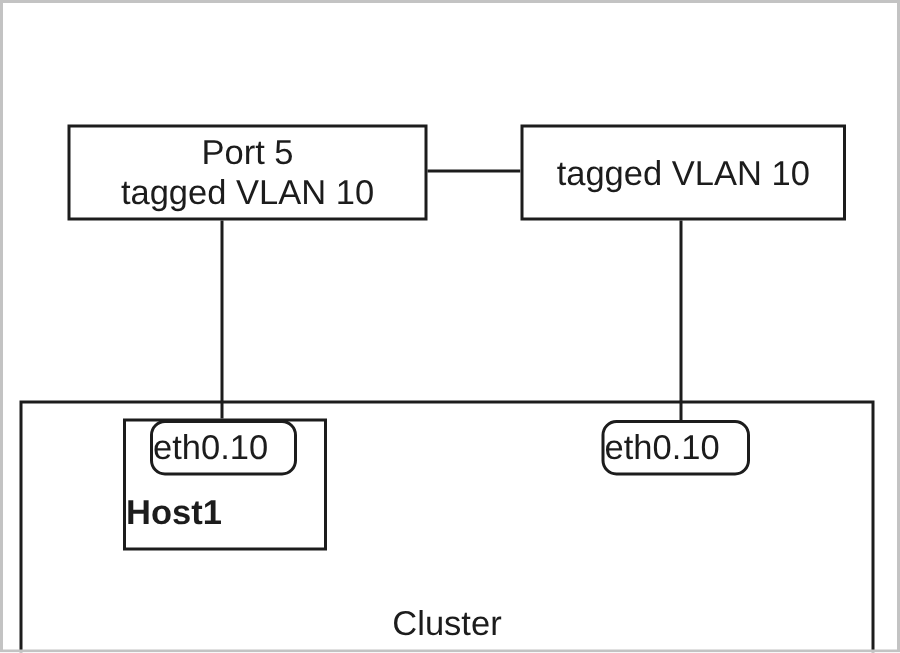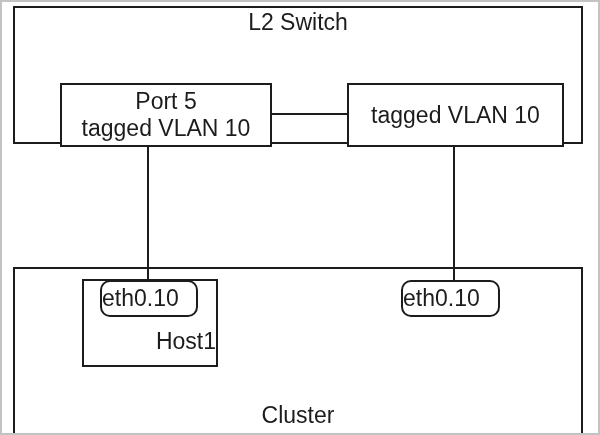--- a/index.html
+++ b/index.html
@@ -42,53 +42,51 @@
     position: absolute; bottom: 12px; left: 0; width: 100%;
     text-align: center;
   }
   
   .port-box {
     top: 83px; height: 64px; z-index: 3;
     display: flex; flex-direction: column;
     align-items: center; justify-content: center;
     text-align: center;
   }
-  .port5-box  { left: 60px;  width: 212px; }
+  .port5-box  { left: 45px;  width: 240px; }
   .port12-box { left: 347px; width: 217px; }
   
   .trunk-line { left: 255px; top: 113px; width: 92px; height: 2px; z-index: 2; }
   
   .link-line { top: 146px; width: 2px; height: 136px; z-index: 2; }
   .link-host1 { left: 147px; }
   .link-host2 { left: 453px; }
   
   .host-box { top: 279px; height: 88px; z-index: 3; }
   .host1-box { left: 82px;  width: 136px; }
   .host2-box { left: 383px; width: 137px; }
   .host-label {
     position: absolute; bottom: 10px; left: 0; width: 100%;
-    text-align: right;
+    text-align: left;
+    font-weight: bold;
   }
   
   .eth-box {
     top: 280px; height: 37px; border-radius: 10px; z-index: 4;
     display: flex; align-items: center; 
     text-align: center;
   }
   .eth1-box { left: 100px; width: 98px; }
   .eth2-box { left: 401px; width: 99px; }
 </style>
 </head>
 <body>
 
 <div class="canvas">
 
-  <div class="box switch-box">
-    <div class="switch-label">L2 Switch</div>
-  </div>
 
   <div class="line trunk-line"></div>
 
   <div class="box port-box port5-box">
     <div>Port 5</div>
     <div>tagged VLAN 10</div>
   </div>
 
   <div class="box port-box port12-box">
     <div>tagged VLAN 10</div>

